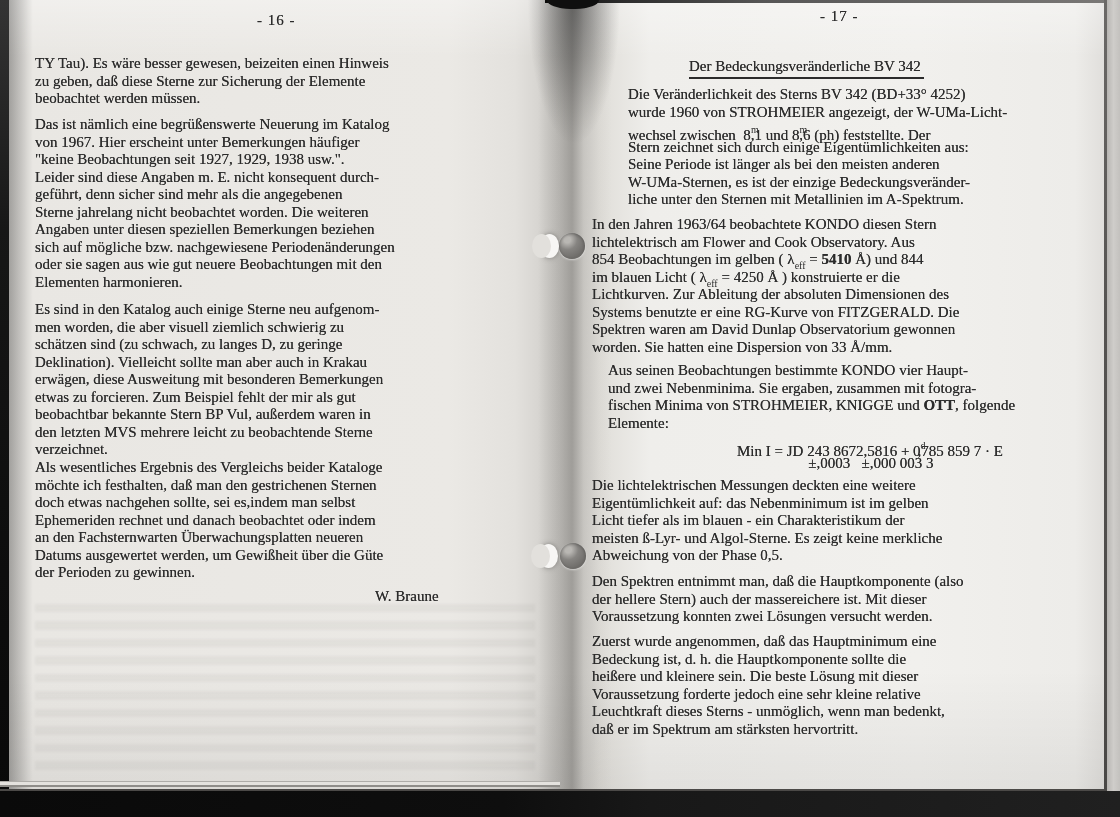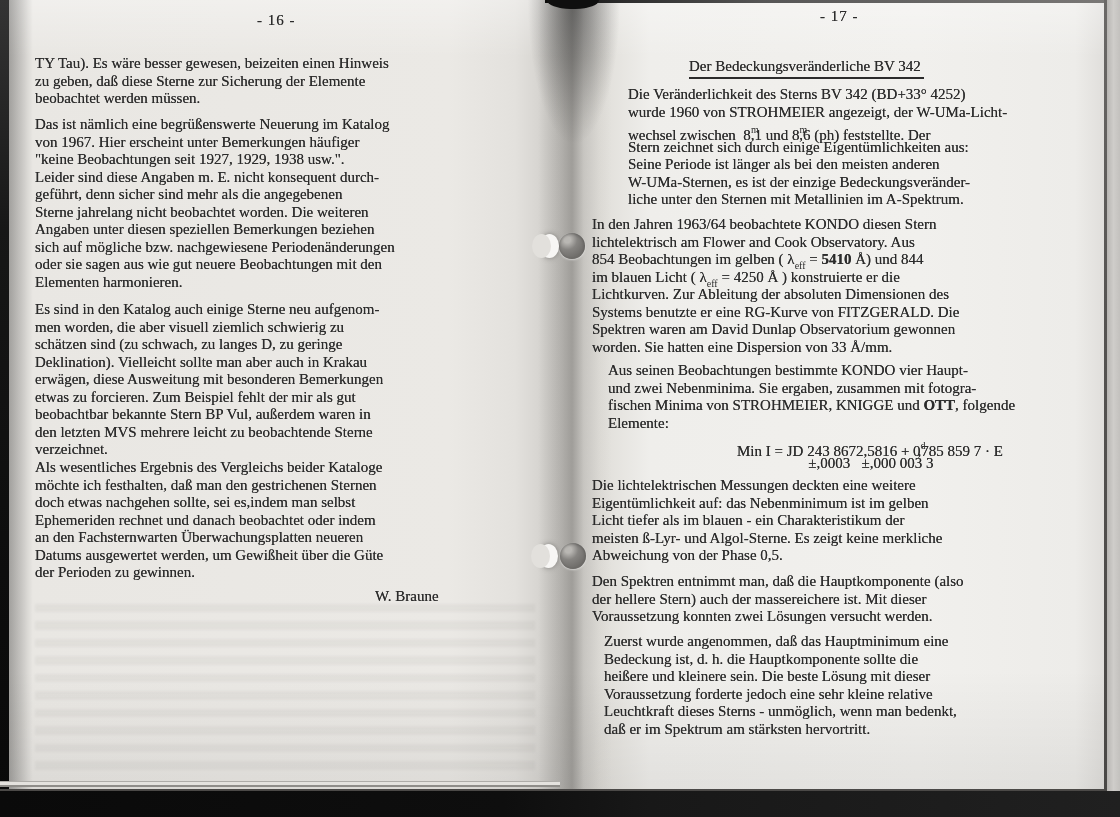--- a/index.html
+++ b/index.html
@@ -178,21 +178,21 @@
         <div class="ln">Eigentümlichkeit auf: das Nebenminimum ist im gelben</div>
         <div class="ln">Licht tiefer als im blauen - ein Charakteristikum der</div>
         <div class="ln">meisten ß-Lyr- und Algol-Sterne. Es zeigt keine merkliche</div>
         <div class="ln">Abweichung von der Phase 0,5.</div>
       </div>
     <div class="blk" style="left:0;top:573px;">
         <div class="ln">Den Spektren entnimmt man, daß die Hauptkomponente (also</div>
         <div class="ln">der hellere Stern) auch der massereichere ist. Mit dieser</div>
         <div class="ln">Voraussetzung konnten zwei Lösungen versucht werden.</div>
       </div>
-    <div class="blk" style="left:12px;top:633px;">
+    <div class="blk" style="left:0;top:633px;">
         <div class="ln">Zuerst wurde angenommen, daß das Hauptminimum eine</div>
         <div class="ln">Bedeckung ist, d. h. die Hauptkomponente sollte die</div>
         <div class="ln">heißere und kleinere sein. Die beste Lösung mit dieser</div>
         <div class="ln">Voraussetzung forderte jedoch eine sehr kleine relative</div>
         <div class="ln">Leuchtkraft dieses Sterns - unmöglich, wenn man bedenkt,</div>
         <div class="ln">daß er im Spektrum am stärksten hervortritt.</div>
       </div>
   </div>
 </div>
 

